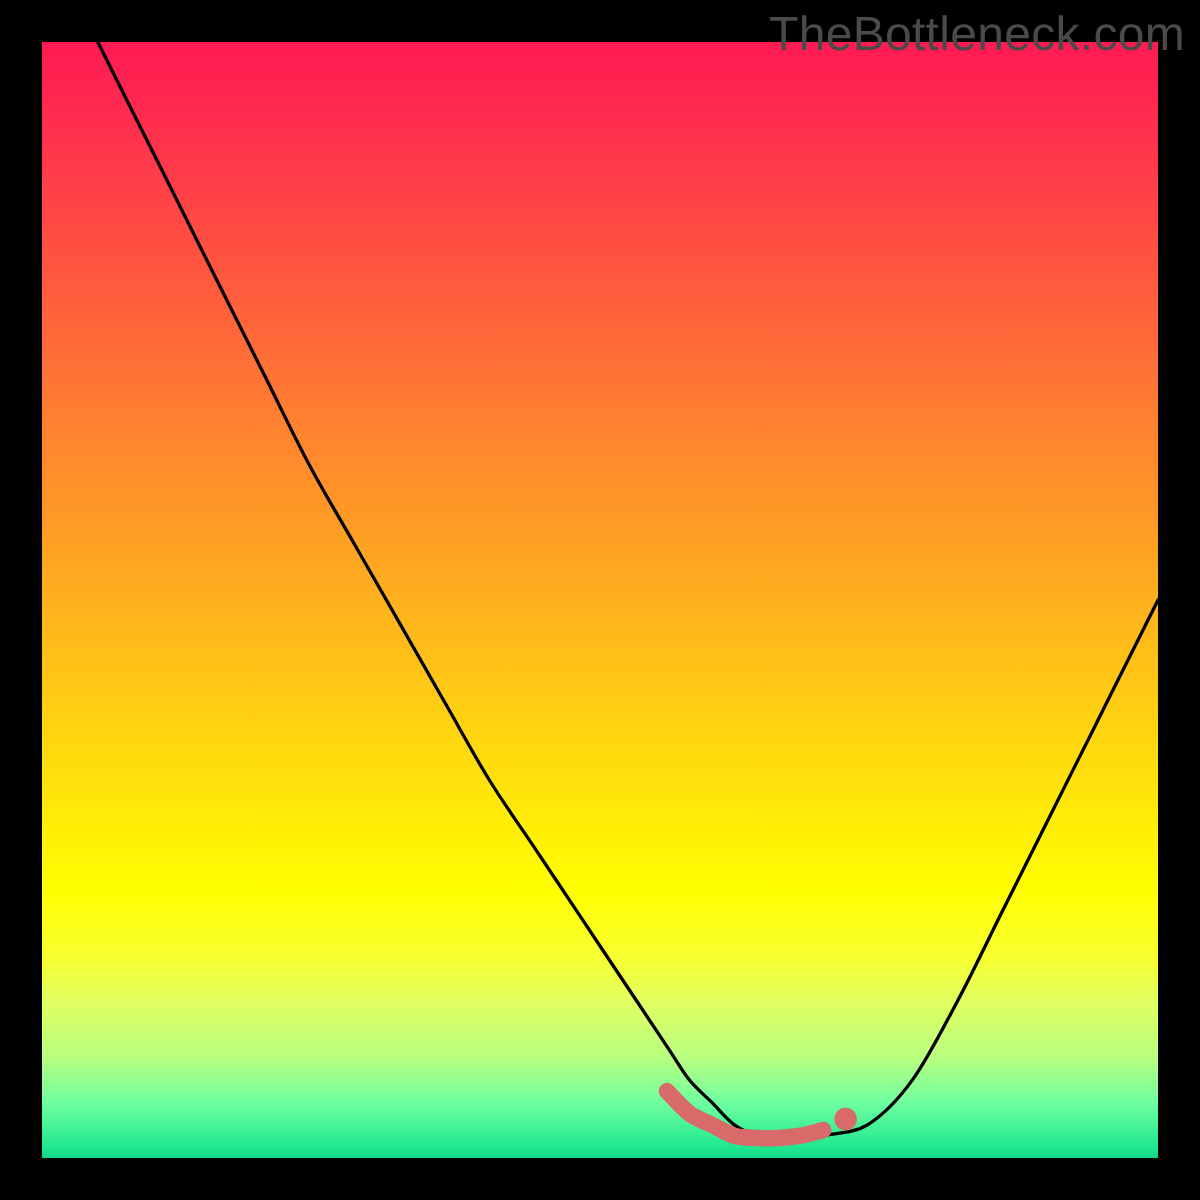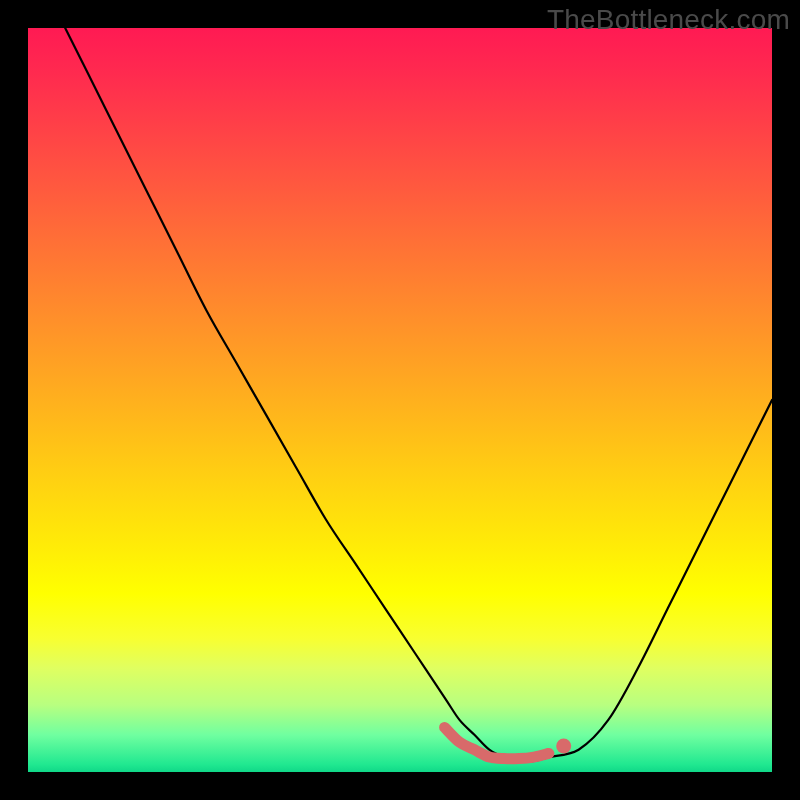--- a/index.html
+++ b/index.html
@@ -45,21 +45,21 @@
     left: 0;
     top: 0;
     width: 744px;
     height: 744px;
   }
   .watermark {
     position: absolute;
     top: 4px;
     right: 10px;
     color: #4a4a4a;
-    font-size: 28px;
+    font-size: 32px;
     letter-spacing: 0.2px;
   }
 </style>
 </head>
 <body>
 
 <div class="frame">
   <div class="plot-bg"></div>
   <svg class="curve-svg" viewBox="0 0 744 744" preserveAspectRatio="none">
     <path id="main-curve" fill="none" stroke="#000000" stroke-width="2.2" stroke-linecap="round" d="M 37.2 0.0 C 40.9 7.4, 50.8 27.3, 59.5 44.6 C 68.2 62.0, 79.4 84.3, 89.3 104.2 C 99.2 124.0, 109.1 143.8, 119.0 163.7 C 129.0 183.5, 138.9 203.4, 148.8 223.2 C 158.7 243.0, 168.6 264.1, 178.6 282.7 C 188.5 301.3, 198.4 317.4, 208.3 334.8 C 218.2 352.2, 228.2 369.5, 238.1 386.9 C 248.0 404.2, 257.9 421.6, 267.8 439.0 C 277.8 456.3, 287.7 474.9, 297.6 491.0 C 307.5 507.2, 317.4 520.8, 327.4 535.7 C 337.3 550.6, 347.2 565.4, 357.1 580.3 C 367.0 595.2, 377.0 610.1, 386.9 625.0 C 396.8 639.8, 409.2 658.4, 416.6 669.6 C 424.1 680.8, 426.6 685.7, 431.5 691.9 C 436.5 698.1, 441.4 701.8, 446.4 706.8 C 451.4 711.8, 456.3 718.0, 461.3 721.7 C 466.2 725.4, 471.2 727.3, 476.2 729.1 C 481.1 731.0, 486.1 732.2, 491.0 732.8 C 496.0 733.5, 501.0 733.5, 505.9 732.8 C 510.9 732.2, 513.4 731.0, 520.8 729.1 C 528.2 727.3, 540.6 727.9, 550.6 721.7 C 560.5 715.5, 570.4 705.6, 580.3 691.9 C 590.2 678.3, 600.2 658.4, 610.1 639.8 C 620.0 621.2, 629.9 600.2, 639.8 580.3 C 649.8 560.5, 659.7 540.6, 669.6 520.8 C 679.5 501.0, 689.4 481.1, 699.4 461.3 C 709.3 441.4, 721.7 416.6, 729.1 401.8 C 736.6 386.9, 741.5 377.0, 744.0 372.0"></path>

